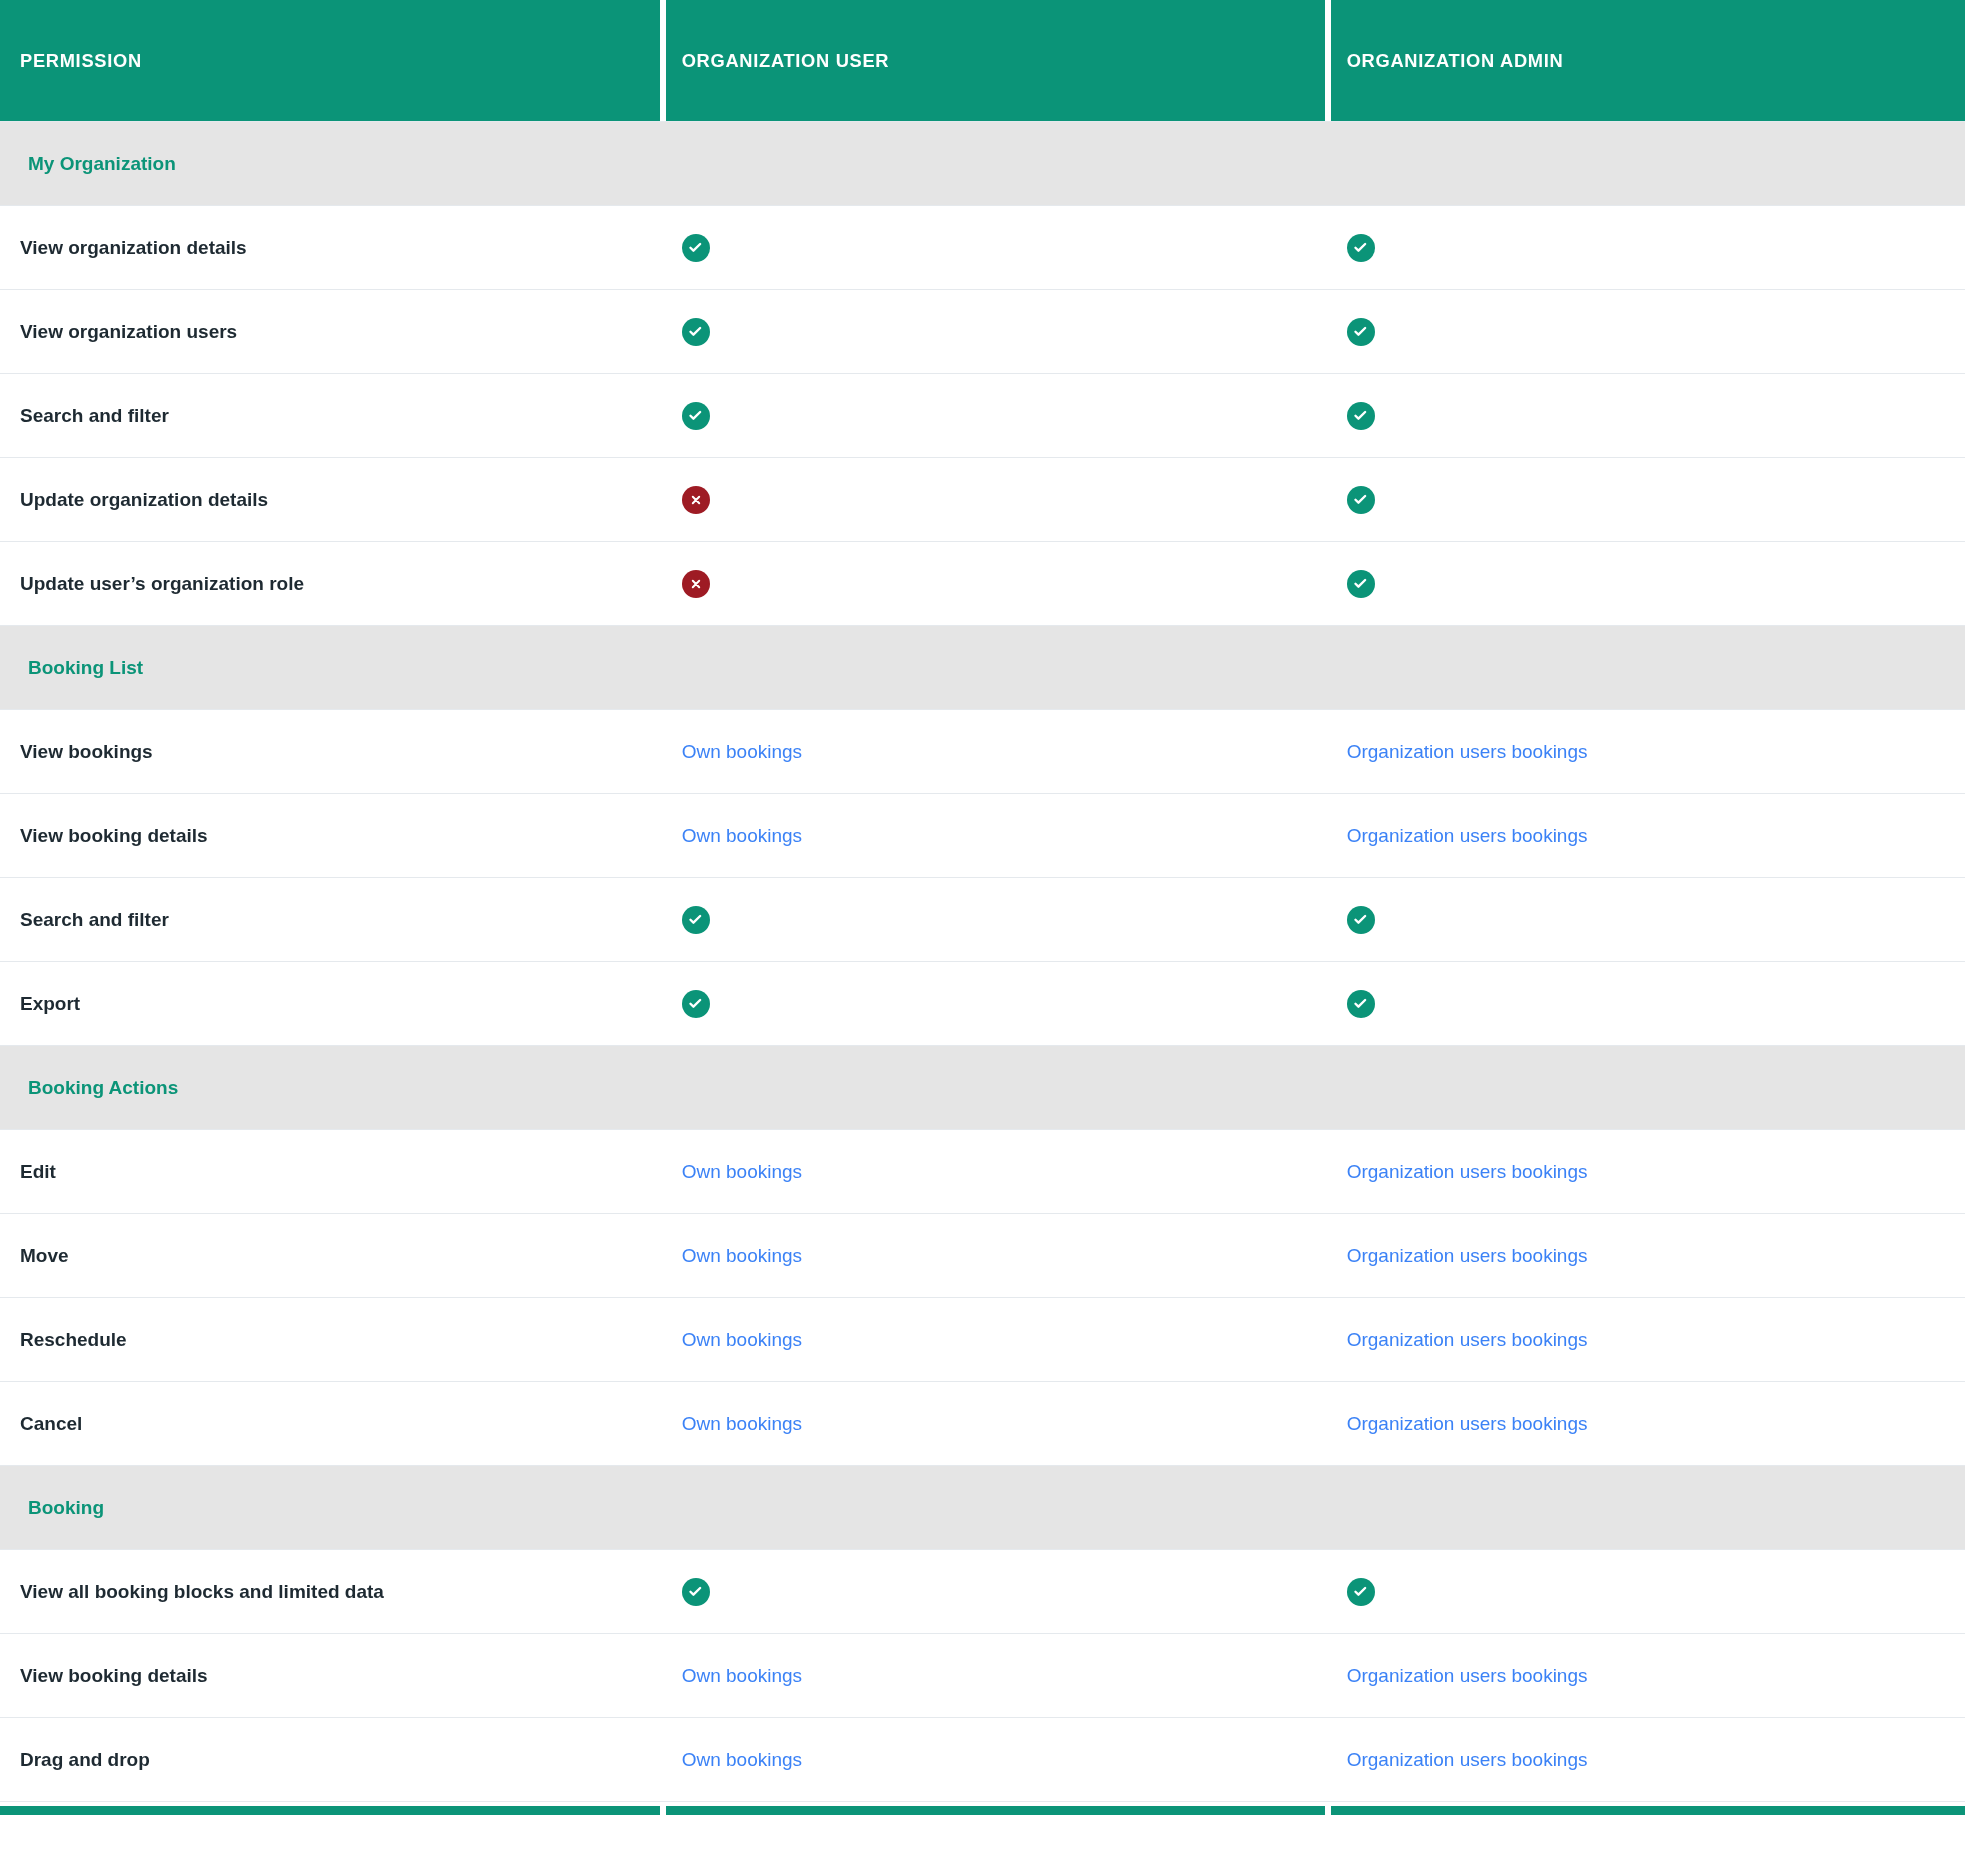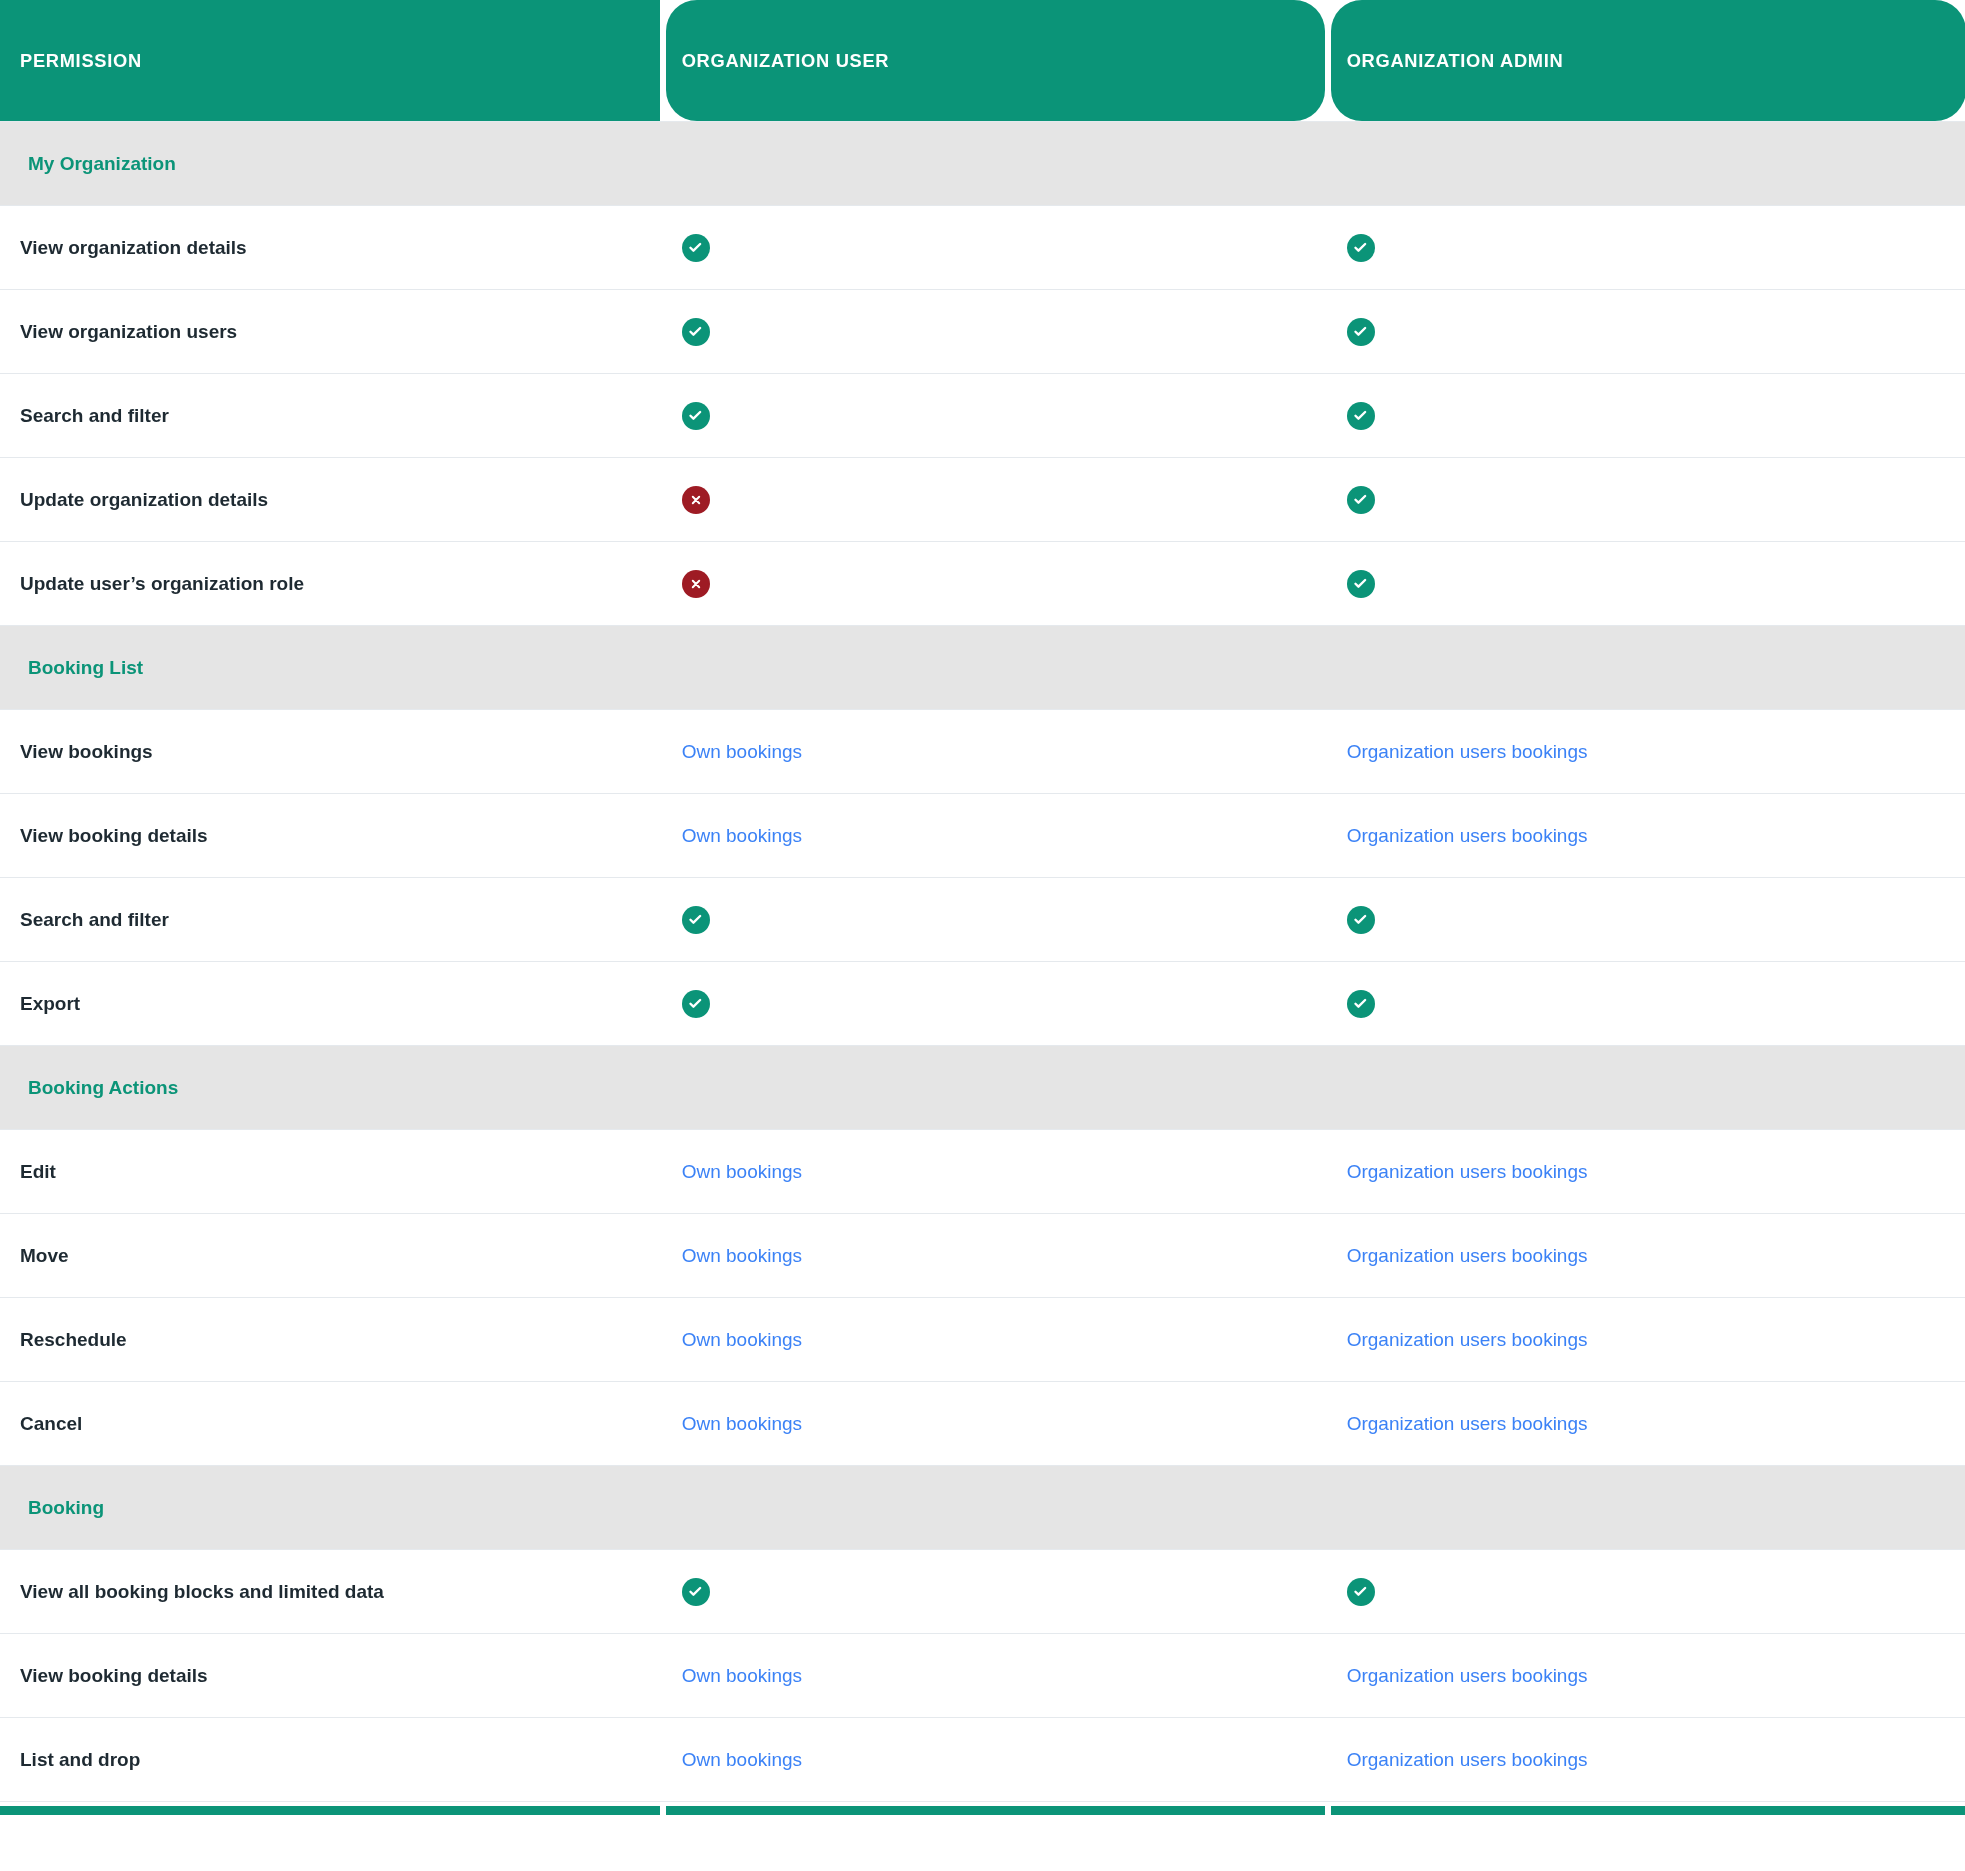--- a/index.html
+++ b/index.html
@@ -20,21 +20,21 @@
   
   .header-row { height: 121px; background: #ffffff; align-items: stretch; }
   .header-cell {
     background: #0b9478;
     display: flex;
     align-items: center;
     padding-left: 20px;
     margin-right: 5.7px;
   }
   .header-cell:last-child { margin-right: 0; }
-  .header-cell.col-2, .header-cell.col-3 { padding-left: 15.7px; border-radius: 31px; }
+  .header-cell.col-2, .header-cell.col-3 { padding-left: 15.7px; }
   .header-label {
     color: #ffffff;
     font-size: 18.3px;
     font-weight: 700;
     letter-spacing: 0.7px;
   }
 
   
   .section-row {
     height: 84px;
@@ -313,21 +313,21 @@
       <div class="grid-row data-row">
         <div class="cell label-cell">View booking details</div>
         <div class="cell value-cell">
           <span class="cell-text">Own bookings</span>
         </div>
         <div class="cell value-cell">
           <span class="cell-text">Organization users bookings</span>
         </div>
       </div>
       <div class="grid-row data-row">
-        <div class="cell label-cell">List and drop</div>
+        <div class="cell label-cell">Drag and drop</div>
         <div class="cell value-cell">
           <span class="cell-text">Own bookings</span>
         </div>
         <div class="cell value-cell">
           <span class="cell-text">Organization users bookings</span>
         </div>
       </div>
     </div>
 
   <div class="table-bottom-border"></div>

